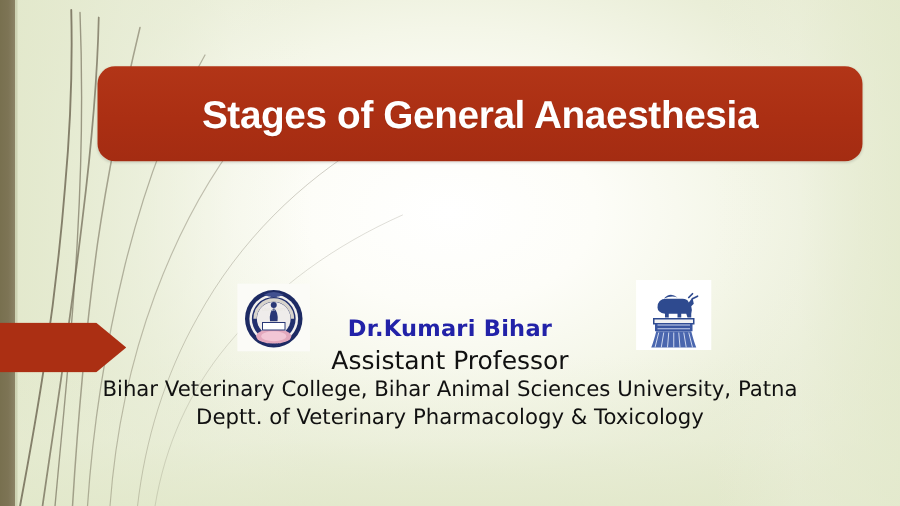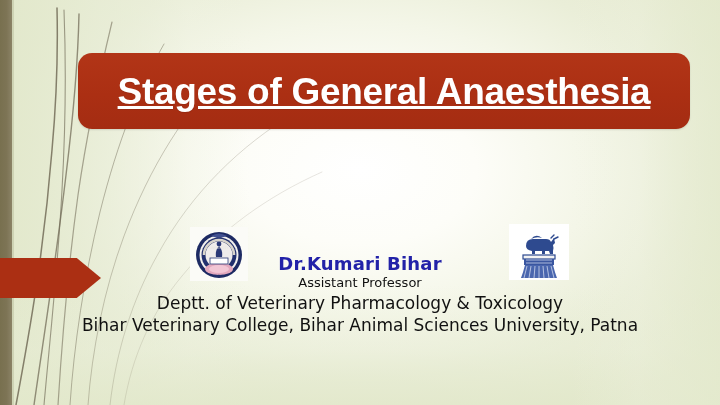--- a/index.html
+++ b/index.html
@@ -91,27 +91,26 @@
     background: linear-gradient(to bottom, #b23517 0%, #ab2f13 55%, #a42c12 100%);
     border-radius: 14px;
     box-shadow: 0 1px 2px rgba(0,0,0,0.12);
     display: flex;
     align-items: center;
     justify-content: center;
   }
   .title-text {
     color: #ffffff;
     font-family: "Liberation Sans", sans-serif;
-    font-size: 37px;
+    font-size: 31px;
     font-weight: bold;
     letter-spacing: -0.3px;
     line-height: 1;
     white-space: nowrap;
     text-shadow: 0 1px 1px rgba(0,0,0,0.10);
-    text-decoration: underline;
   }
 
   
   .red-arrow {
     position: absolute;
     left: 0px;
     top: 258px;
     width: 101px;
     height: 40px;
     background: #ab2f13;
@@ -151,21 +150,21 @@
     white-space: nowrap;
   }
   .credit-name {
     color: #2222a8;
     font-weight: bold;
     font-size: 18px;
     letter-spacing: 0.2px;
     line-height: 1.30;
     white-space: nowrap;
   }
-  .credit-l2 { font-size: 13px; }
+  .credit-l2 { font-size: 20px; }
   .credit-l3 { font-size: 17px; }
   .credit-l4 { font-size: 17px; }
 </style>
 </head>
 <body>
 
 <div id="slide">
 
   <div class="bg-base"></div>
   <div class="bg-left-wash"></div>
@@ -239,17 +238,17 @@
         <path d="M34 42 l1 12"></path>
         <path d="M38 42 l2 12"></path>
         <path d="M42 42 l3 12"></path>
       </g>
     </svg>
   </div>
 
   <div class="credits">
     <div class="credit-name">Dr.Kumari  Bihar</div>
     <div class="credit-line credit-l2">Assistant Professor</div>
+    <div class="credit-line credit-l4">Bihar Veterinary College, Bihar Animal Sciences University, Patna</div>
     <div class="credit-line credit-l3">Deptt. of Veterinary Pharmacology &amp; Toxicology</div>
-    <div class="credit-line credit-l4">Bihar Veterinary College, Bihar Animal Sciences University, Patna</div>
   </div>
 
 </div>
 
 </body></html>

